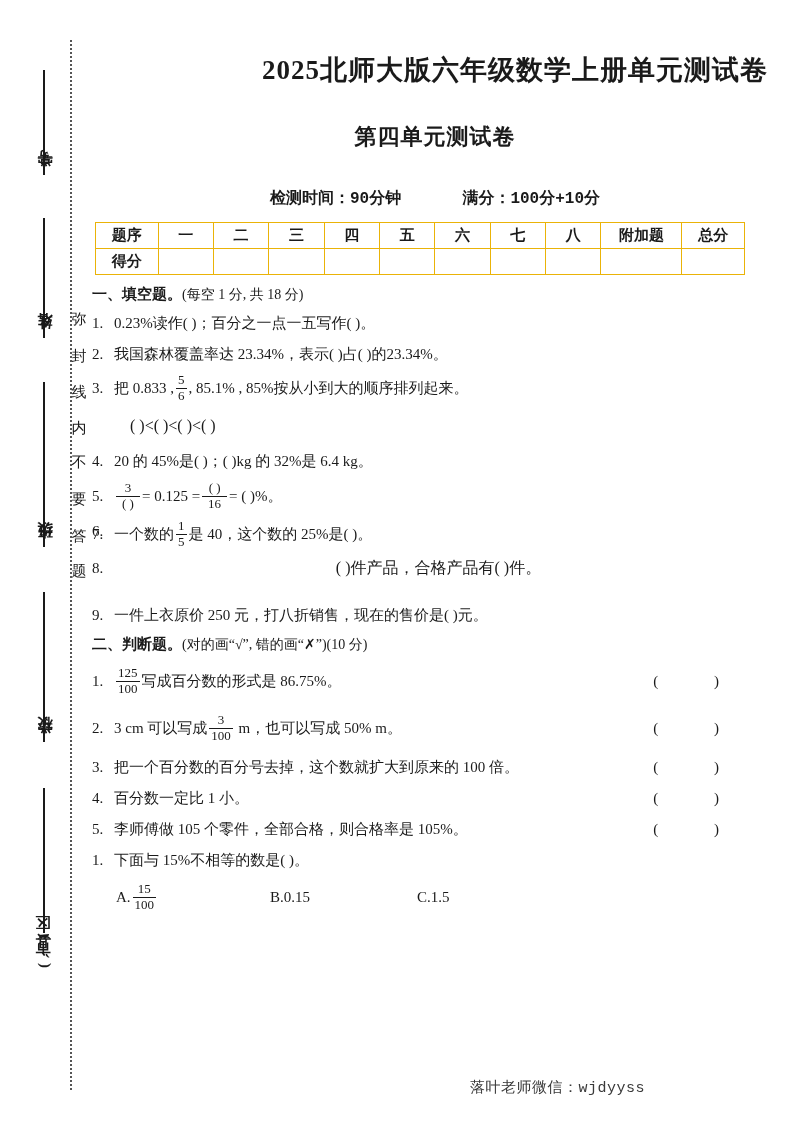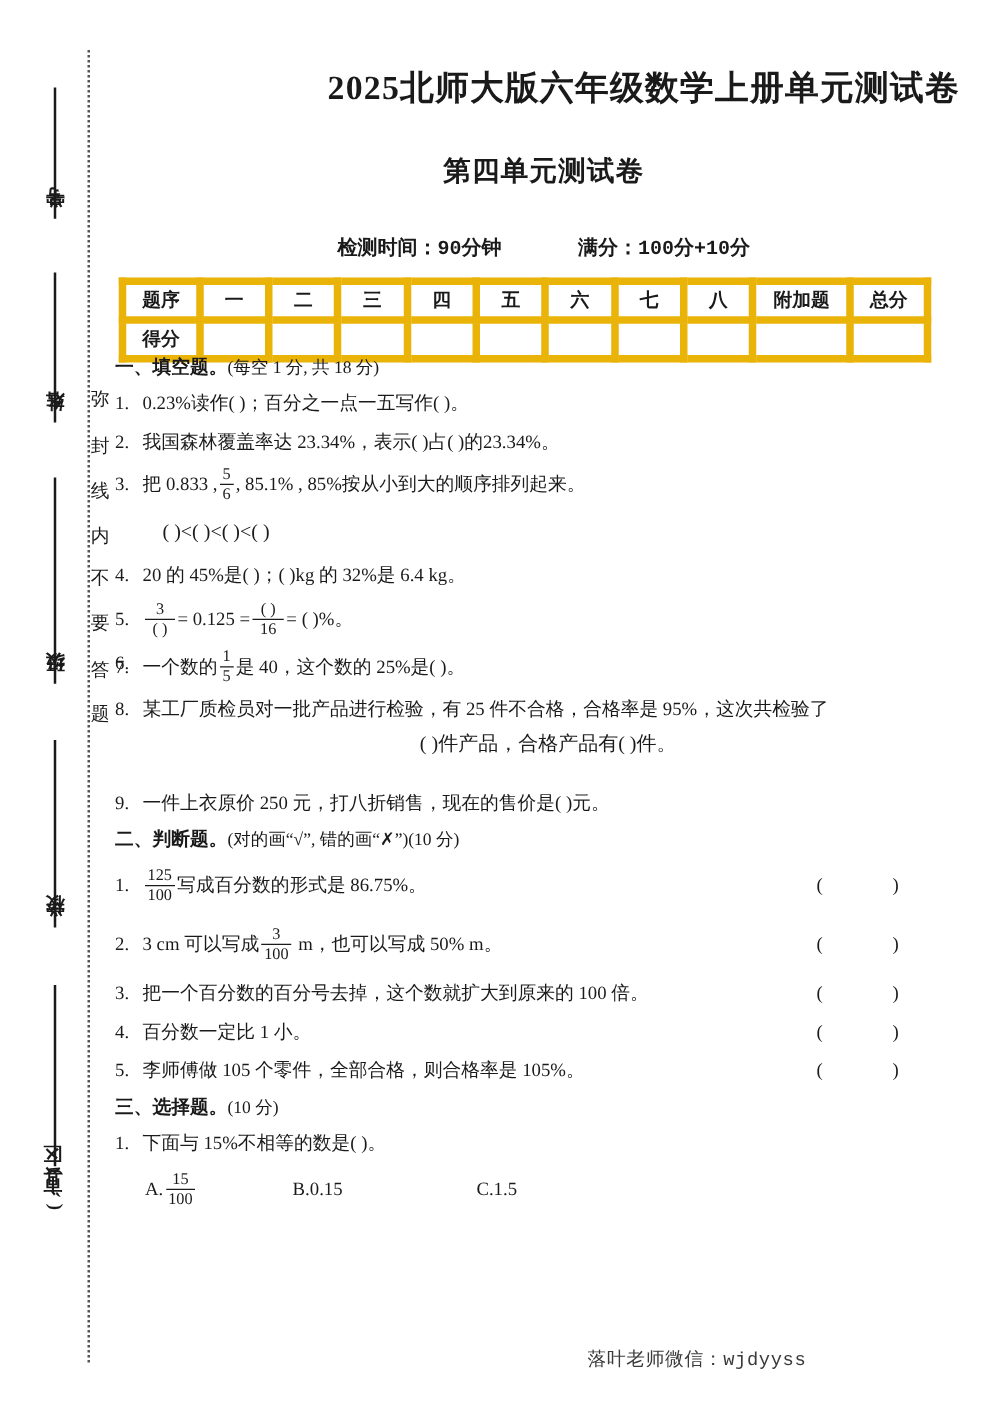--- a/index.html
+++ b/index.html
@@ -103,21 +103,21 @@
 
   
   .score-table {
     position: absolute;
     left: 95px;
     top: 222px;
     border-collapse: collapse;
     width: 650px;
   }
   .score-table td {
-    border: 6px solid #eab308;
+    border: 1px solid #eab308;
     height: 25px;
     text-align: center;
     font-size: 15px;
     font-weight: bold;
     padding: 0;
   }
   .score-table td.lead { width: 60px; }
   .score-table td.num { width: 53px; }
   .score-table td.extra { width: 78px; }
   .score-table td.total { width: 60px; }
@@ -158,21 +158,21 @@
     font-size: 13px;
     line-height: 1.08;
     margin: 0 2px;
   }
   .frac .num-p { display: block; padding: 0 2px; }
   .frac .den-p { display: block; border-top: 1px solid #1a1a1a; padding: 0 2px; }
   .frac.wide .num-p, .frac.wide .den-p { padding: 0 6px; }
 
   .choices { padding-left: 24px; font-size: 15px; line-height: 30px; }
   .choices .ch { display: inline-block; }
-  .choices .ch-b { margin-left: 76px; text-align: center; }
+  .choices .ch-b { margin-left: 112px; text-align: center; }
   .choices .ch-c { margin-left: 107px; }
 
   .watermark {
     position: absolute;
     left: 470px;
     top: 1078px;
     font-size: 15px;
     color: #3a3a3a;
     letter-spacing: 0.5px;
   }
@@ -275,21 +275,20 @@
       <span style="position:absolute;left:0;">6.</span>
     </div>
 
     <div class="q" style="line-height:34px;">
       <span style="position:absolute;left:0;">7.</span>
       <span>一个数的</span><span class="frac"><span class="num-p">1</span><span class="den-p">5</span></span><span>是 40，这个数的 25%是(        )。</span>
     </div>
 
     <div class="q" style="margin-bottom:0;">
       <span style="position:absolute;left:0;">8.</span>
-      <span>某工厂质检员对一批产品进行检验，有 25 件不合格，合格率是 95%，这次共检验了</span>
     </div>
     <div class="q-cont" style="line-height:28px;margin-bottom:19px;text-align:center;">(        )件产品，合格产品有(        )件。</div>
 
     <div class="q">
       <span style="position:absolute;left:0;">9.</span>
       <span>一件上衣原价 250 元，打八折销售，现在的售价是(          )元。</span>
     </div>
 
     <div class="sec-head" style="margin-top:2px;">
       <span>二、判断题。</span><span class="pts">(对的画“√”, 错的画“✗”)(10 分)</span>
@@ -318,23 +317,20 @@
       <span>百分数一定比 1 小。</span>
       <span class="tf-mark">(    )</span>
     </div>
 
     <div class="q">
       <span style="position:absolute;left:0;">5.</span>
       <span>李师傅做 105 个零件，全部合格，则合格率是 105%。</span>
       <span class="tf-mark">(    )</span>
     </div>
 
-    <div class="sec-head" style="margin-top:2px;">
-      <span>三、选择题。</span><span class="pts">(10 分)</span>
-    </div>
 
     <div class="q">
       <span style="position:absolute;left:0;">1.</span>
       <span>下面与 15%不相等的数是(        )。</span>
     </div>
 
     <div class="choices" style="line-height:40px;">
       <span class="ch"><span>A.</span><span class="frac"><span class="num-p">15</span><span class="den-p">100</span></span></span><span class="ch ch-b">B.0.15</span><span class="ch ch-c">C.1.5</span>
     </div>
 

